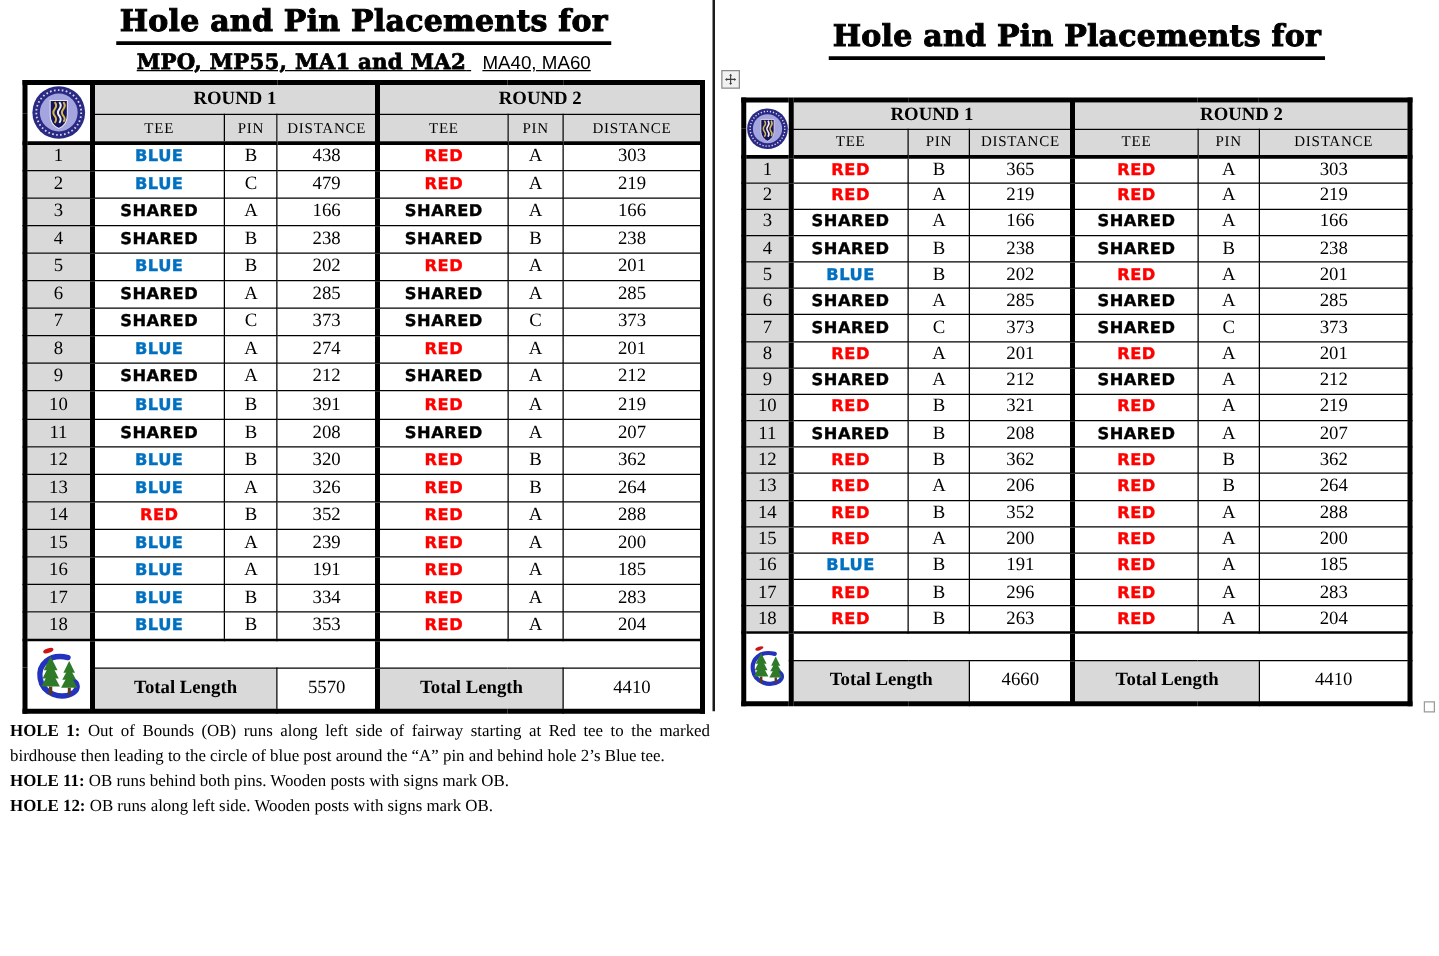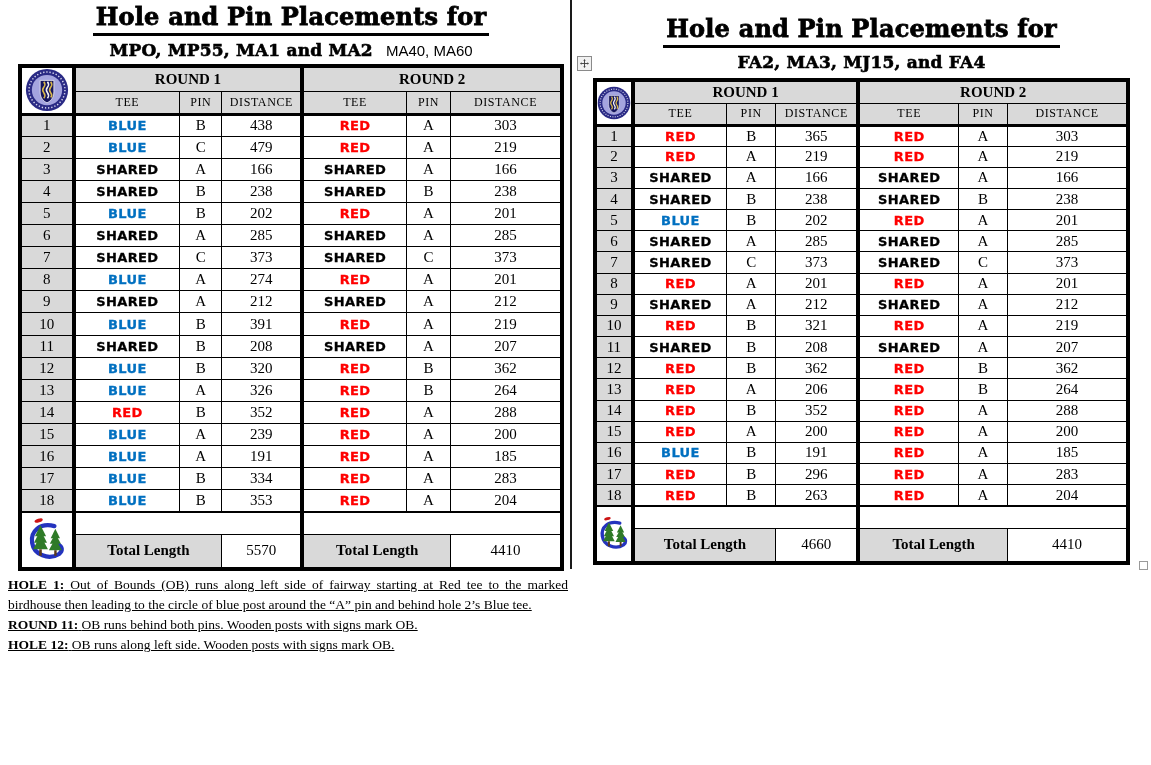--- a/index.html
+++ b/index.html
@@ -1,20 +1,20 @@
 <!DOCTYPE html>
 <html style="--hbg: #D9D9D9;"><head>
 <meta charset="utf-8">
 <style>
   html,body{margin:0;padding:0;background:#fff;}
   .stage{position:relative;width:1151px;height:765px;background:#fff;overflow:hidden;
          font-family:"Liberation Serif",serif;color:#000;}
 
   
-  .title-block{position:absolute;text-align:center;}
+  .title-block{position:absolute;text-align:center;text-decoration:underline;}
   .big-title{font-family:"DejaVu Serif",serif;font-weight:bold;font-size:24px;
              -webkit-text-stroke:0.8px #000;letter-spacing:0.2px;line-height:30px;}
   .big-title span{display:inline-block;border-bottom:3px solid #000;padding:0 3px 1px;}
   .subtitle{margin-top:4px;line-height:20px;white-space:nowrap;}
   .sub-bold{font-family:"DejaVu Serif",serif;font-weight:bold;font-size:17px;
             -webkit-text-stroke:0.6px #000;letter-spacing:0.2px;}
   .sub-light{font-family:"Liberation Sans",sans-serif;font-size:15px;margin-left:9px;}
 
   
   .twrap{position:absolute;}
@@ -51,43 +51,40 @@
   .vdivider{position:absolute;left:570px;top:0;width:2px;height:569px;background:#1a1a1a;}
   .move-handle{position:absolute;left:577px;top:56px;width:13px;height:13px;background:#f1f1f1;
                border:1px solid #8a8a8a;display:flex;align-items:center;justify-content:center;cursor:move;}
   .resize-handle{position:absolute;left:1139px;top:561px;width:7px;height:7px;background:#fff;
                  border:1px solid #9a9a9a;}
 
   
   .rules{position:absolute;left:8px;top:575px;width:560px;font-size:13.5px;line-height:20px;}
   .rules-title{text-align:center;font-weight:bold;margin-bottom:1px;}
   .rules-title span{border-bottom:1.5px solid #000;padding-bottom:0.5px;}
-  .rules p{margin:0;text-align:justify;text-decoration:underline;}
+  .rules p{margin:0;text-align:justify;}
   .rules p b{font-weight:bold;}
 
   svg{display:block;margin:0 auto;}
 </style>
 </head>
 <body>
 
 <div class="stage">
 
   <div class="title-block" style="left:18px;top:2px;width:546px;">
     <div class="big-title"><span>Hole and Pin Placements for</span></div>
     <div class="subtitle">
       <span class="sub-bold">MPO, MP55, MA1 and MA2</span>
       <span class="sub-light">MA40, MA60</span>
     </div>
   </div>
 
   <div class="title-block" style="left:593px;top:14px;width:537px;">
     <div class="big-title"><span>Hole and Pin Placements for</span></div>
-    <div class="subtitle">
-      <span class="sub-bold">FA2, MA3, MJ15, and FA4</span>
-    </div>
   </div>
 
   <div class="twrap" style="left:18px;top:64px;width:546px;height:507px;">
     <table class="placetable left-table">
       <colgroup>
         <col style="width:52px">
           <col style="width:103px">
           <col style="width:41px">
           <col style="width:78px">
         <col style="width:101px">
@@ -563,17 +560,17 @@
         <polygon points="0,6 2.2,4.4 2.2,7.6"></polygon>
           <polygon points="12,6 9.8,4.4 9.8,7.6"></polygon>
       </g>
     </svg>
   </div>
 
   <div class="resize-handle"></div>
 
   <div class="rules">
     <p><b>HOLE 1:</b> <span>Out of Bounds (OB) runs along left side of fairway starting at Red tee to the marked birdhouse then leading to the circle of blue post around the “A” pin and behind hole 2’s Blue tee.</span></p>
-    <p><b>ROUND 11:</b> <span>OB runs behind both pins. Wooden posts with signs mark OB.</span></p>
+    <p><b>HOLE 11:</b> <span>OB runs behind both pins. Wooden posts with signs mark OB.</span></p>
     <p><b>HOLE 12:</b> <span>OB runs along left side. Wooden posts with signs mark OB.</span></p>
   </div>
 
 </div>
 
 </body></html>

